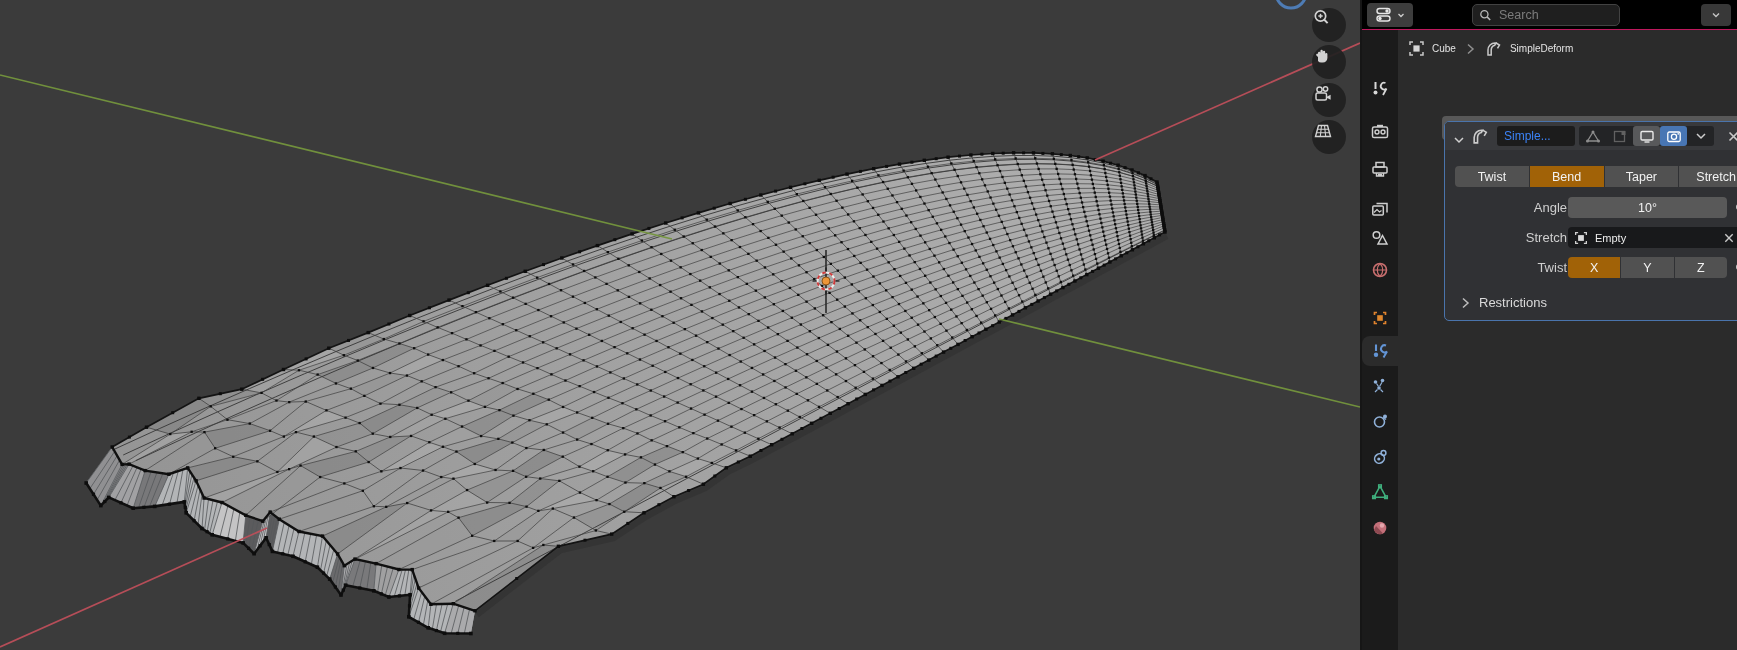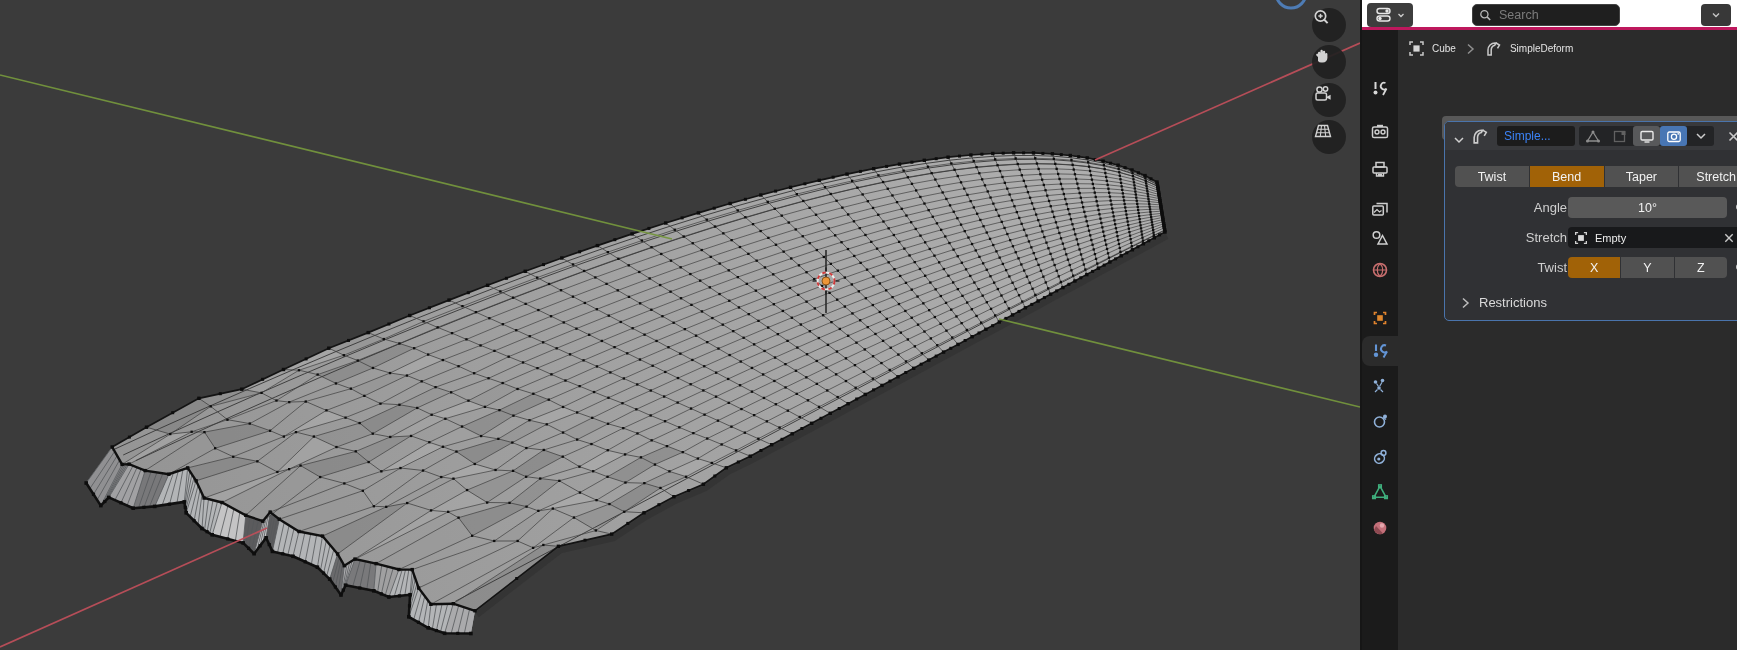--- a/index.html
+++ b/index.html
@@ -12,22 +12,22 @@
   #viewport svg{position:absolute;left:0;top:0;}
 
   
   .vp-btn{position:absolute;width:34px;height:34px;border-radius:50%;
     background:rgba(33,33,33,.92);display:flex;align-items:center;justify-content:center;}
   .vp-btn svg{position:static;}
 
   
   #propsep{position:absolute;left:1360px;top:0;width:2px;height:650px;background:#161616;}
   #props{position:absolute;left:1362px;top:0;width:375px;height:650px;background:#2b2b2b;}
-  #props-header{position:absolute;left:0;top:0;width:375px;height:30px;background:#ffffff;
-    border-bottom:3px solid #be185d;}
+  #props-header{position:absolute;left:0;top:0;width:375px;height:30px;background:#000000;
+    border-bottom:1px solid #be185d;}
   .editor-type-btn{position:absolute;left:5px;top:3px;width:46px;height:24px;background:#3d3d3d;
     border-radius:4px;display:flex;align-items:center;justify-content:center;gap:2px;}
   .search-box{position:absolute;left:110px;top:4px;width:148px;height:22px;background:#1f1f1f;
     border:1px solid #424242;border-radius:5px;display:flex;align-items:center;padding:0 6px;gap:5px;}
   .search-box input{background:transparent;border:none;outline:none;color:#c8c8c8;width:100px;
     font-size:12.5px;font-family:"Liberation Sans",sans-serif;}
   .search-box input::placeholder{color:#7c7c7c;}
   .hdr-opts{position:absolute;left:339px;top:4px;width:30px;height:22px;background:#383838;
     border-radius:4px;display:flex;align-items:center;justify-content:center;}
 

